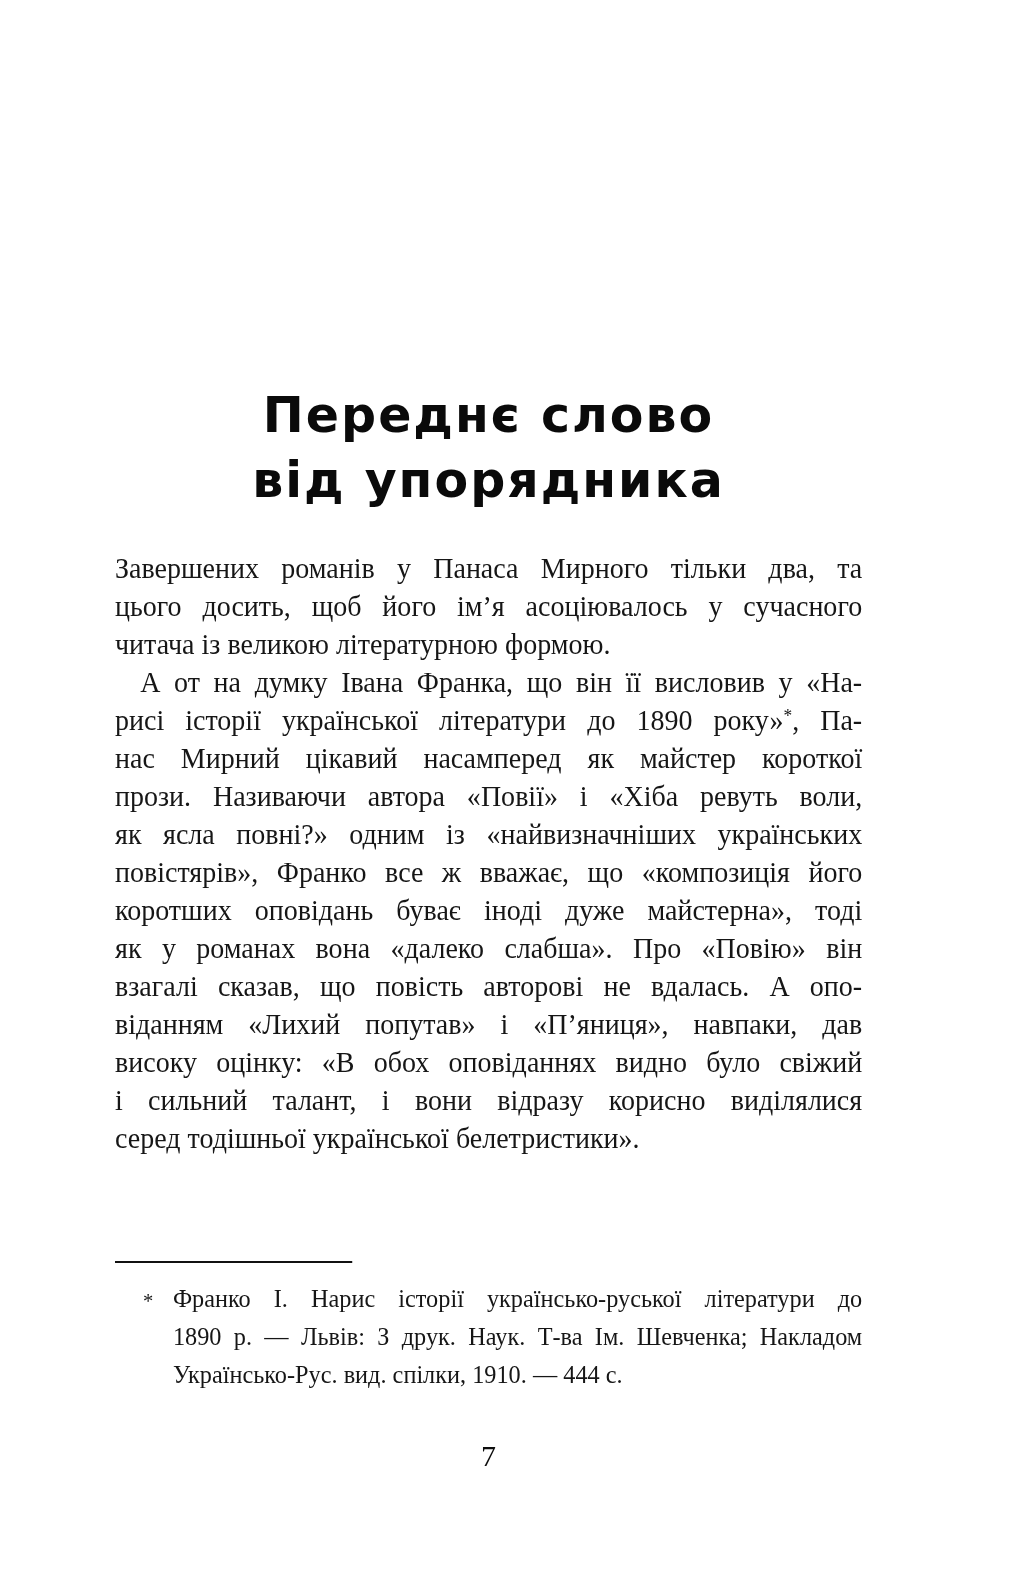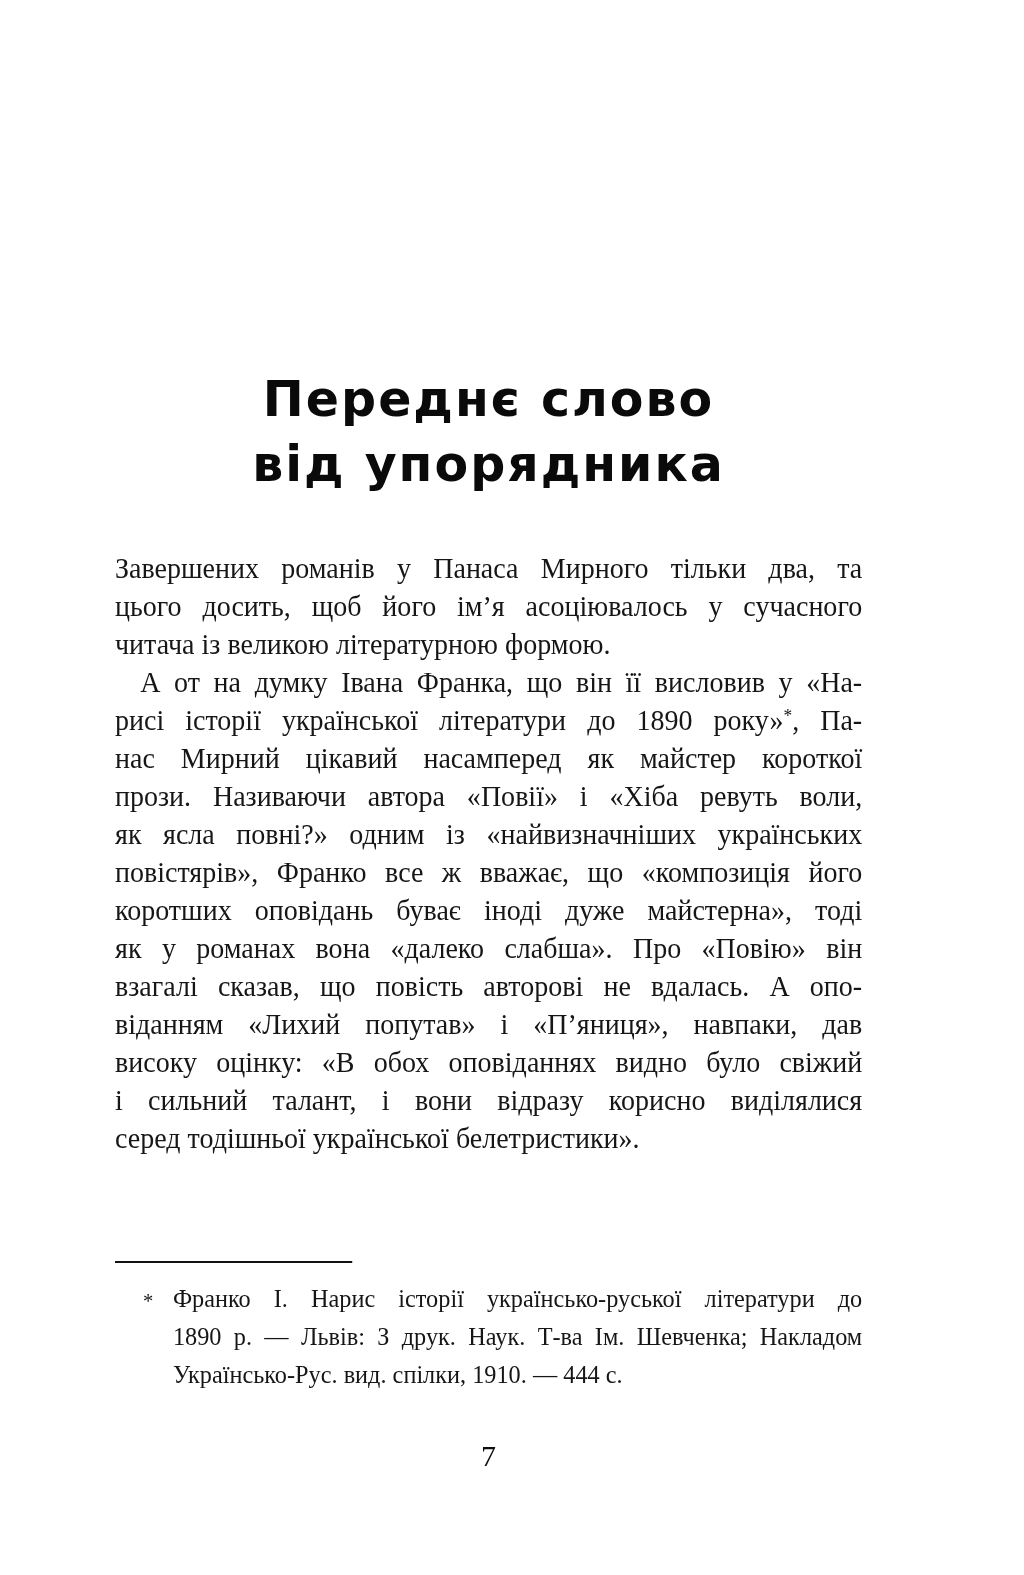--- a/index.html
+++ b/index.html
@@ -12,21 +12,21 @@
     width: 1024px;
     height: 1575px;
     margin: 0 auto;
     background: #ffffff;
     overflow: hidden;
     font-family: "Liberation Serif", serif;
     color: #161616;
   }
   .chapter-title {
     position: absolute;
-    top: 334px;
+    top: 350px;
     left: 115px;
     width: 747px;
     text-align: center;
     font-family: "DejaVu Sans", "Liberation Sans", sans-serif;
     font-size: 49px;
     line-height: 65px;
     letter-spacing: 2px;
     color: #0a0a0a;
     white-space: pre-line;
   }

